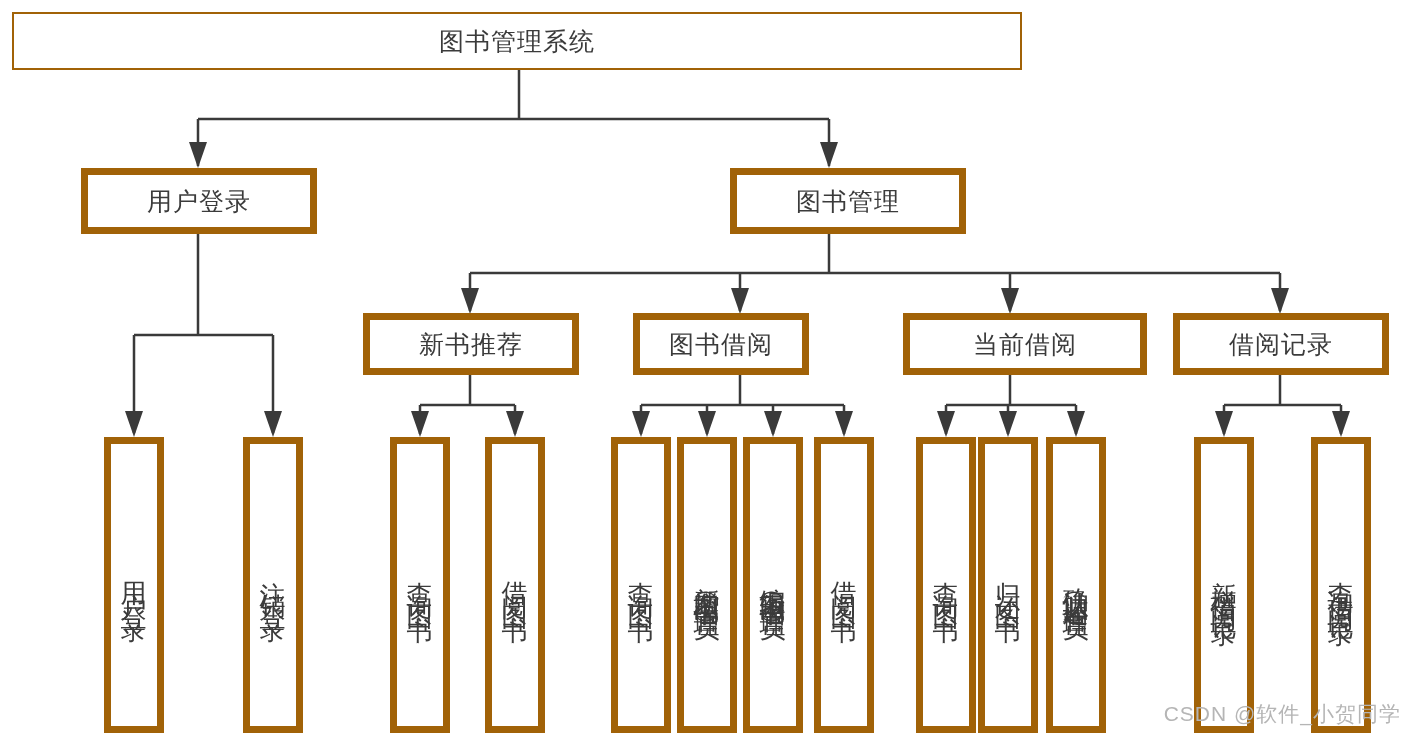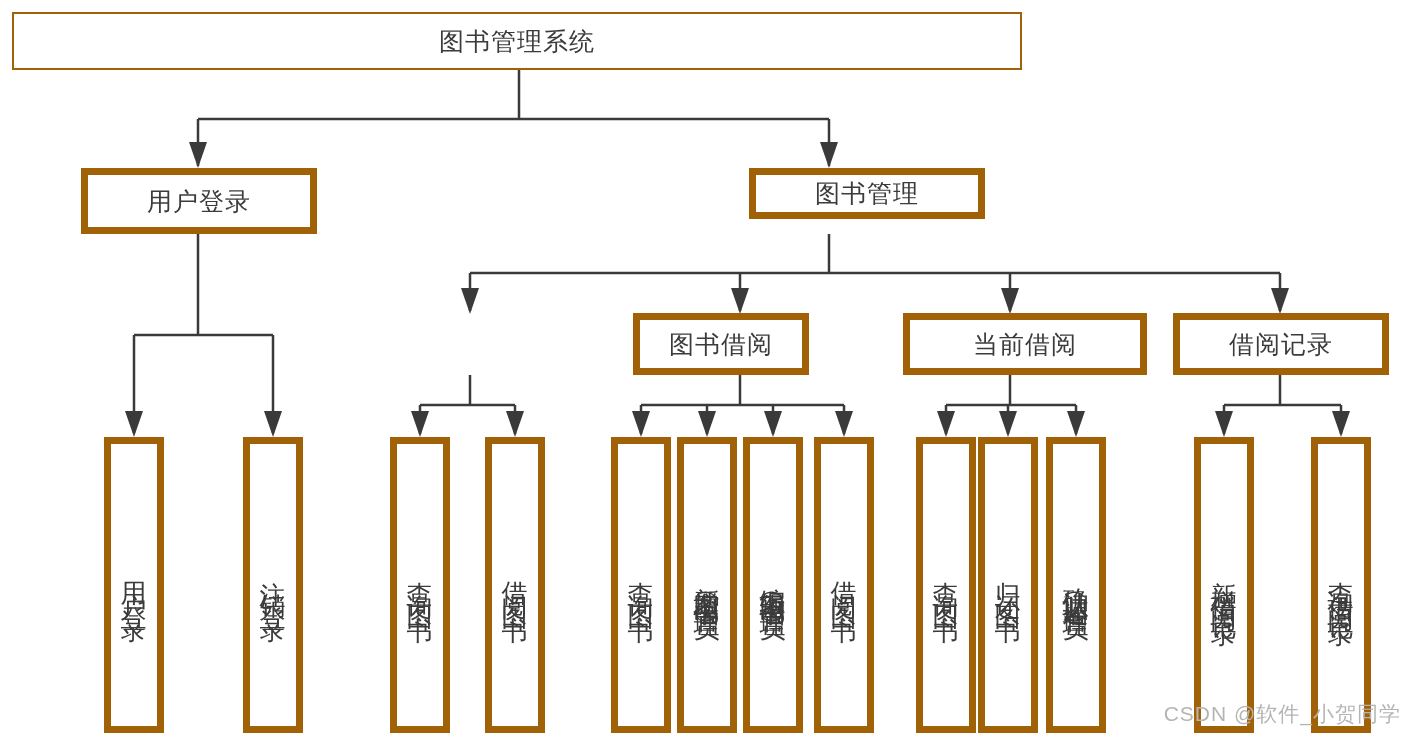--- a/index.html
+++ b/index.html
@@ -106,24 +106,27 @@
     <polygon class="arrowhead" points="1332,411 1350,411 1341,437"></polygon>
   </svg>
 
   <div class="node root" style="left:12px;top:12px;width:1010px;height:58px">
     <span class="hlabel">图书管理系统</span>
   </div>
 
   <div class="node" style="left:81px;top:168px;width:236px;height:66px">
     <span class="hlabel">用户登录</span>
   </div>
-  <div class="node" style="left:749px;top:168px;width:236px;height:51px">
+  <div class="node" style="left:730px;top:168px;width:236px;height:66px">
     <span class="hlabel">图书管理</span>
   </div>
 
+  <div class="node" style="left:363px;top:313px;width:216px;height:62px">
+    <span class="hlabel">新书推荐</span>
+  </div>
   <div class="node" style="left:633px;top:313px;width:176px;height:62px">
     <span class="hlabel">图书借阅</span>
   </div>
   <div class="node" style="left:903px;top:313px;width:244px;height:62px">
     <span class="hlabel">当前借阅</span>
   </div>
   <div class="node" style="left:1173px;top:313px;width:216px;height:62px">
     <span class="hlabel">借阅记录</span>
   </div>
 

